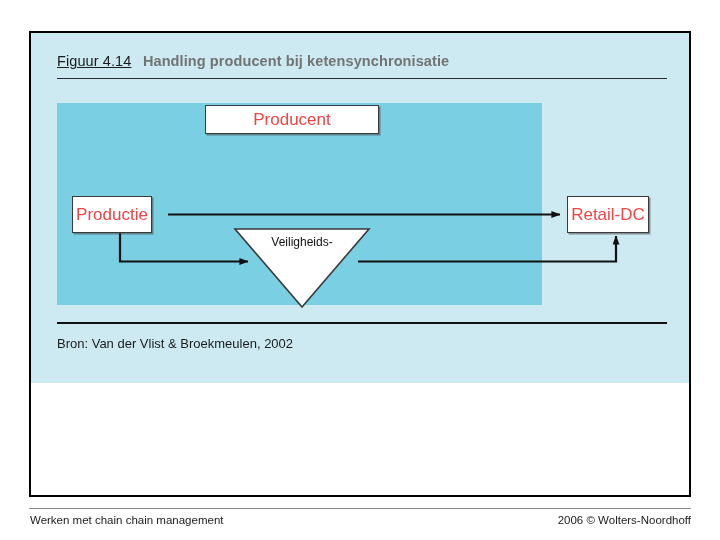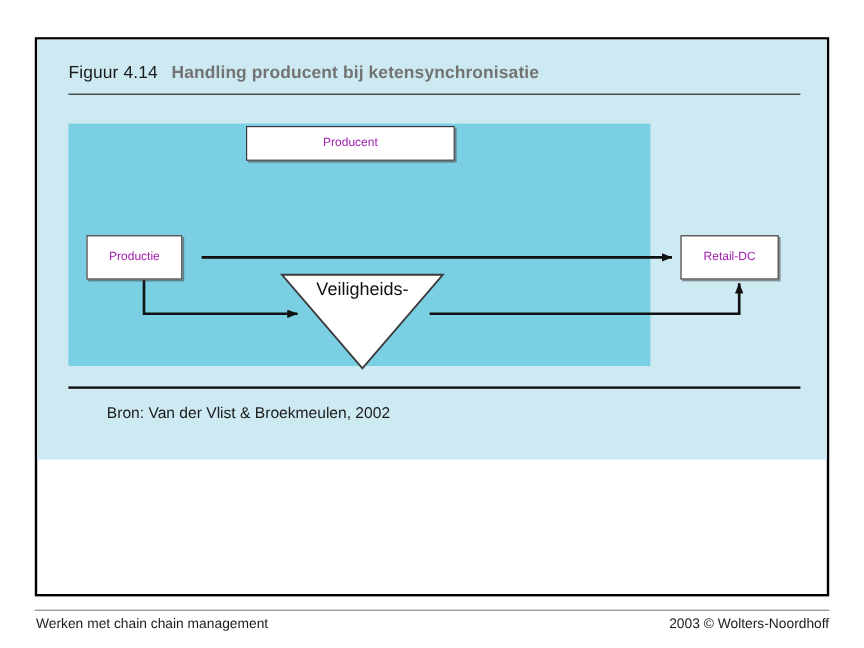--- a/index.html
+++ b/index.html
@@ -43,20 +43,21 @@
     left: 26px;
     top: 19px;
     width: 600px;
     height: 24px;
     white-space: nowrap;
   }
   .cap-label {
     font-size: 14.5px;
     color: #1b1b1b;
     letter-spacing: 0.1px;
+    text-decoration: underline;
   }
   .cap-title {
     font-size: 14.5px;
     font-weight: bold;
     color: #737373;
     margin-left: 7px;
     letter-spacing: 0.1px;
   }
   #caption-rule {
     position: absolute;
@@ -97,22 +98,22 @@
   
   .node-box {
     position: absolute;
     background: #ffffff;
     border: 1.5px solid #3a3a3a;
     box-shadow: 1.5px 1.5px 0 rgba(70,70,70,0.55);
     display: flex;
     align-items: center;
     justify-content: center;
     box-sizing: border-box;
-    font-size: 10px;
-    color: #a21caf;
+    font-size: 17px;
+    color: #ef4444;
     white-space: nowrap;
   }
   #node-producent {
     left: 174px;
     top: 72px;
     width: 174px;
     height: 29px;
   }
   #node-productie {
     left: 41px;
@@ -134,21 +135,21 @@
     top: 196px;
     width: 134px;
     height: 78px;
   }
   #node-voorraad .tri-label {
     position: absolute;
     left: 0;
     top: 4px;
     width: 134px;
     text-align: center;
-    font-size: 15px;
+    font-size: 12px;
     line-height: 18px;
     color: #111111;
     z-index: 3;
     pointer-events: none;
   }
 
   
   #source-rule {
     position: absolute;
     left: 26px;
@@ -157,21 +158,20 @@
     height: 0;
     border-top: 2px solid #111111;
   }
   #source-text {
     position: absolute;
     left: 26px;
     top: 303px;
     font-size: 13px;
     color: #1b1b1b;
     white-space: nowrap;
-    margin-left: 32px;
   }
 
   
   #footer-rule {
     position: absolute;
     left: 29px;
     top: 508px;
     width: 662px;
     height: 0;
     border-top: 1px solid #8a8a8a;
@@ -249,13 +249,13 @@
     </div>
 
     <div id="source-rule"></div>
     <div id="source-text">Bron: Van der Vlist &amp; Broekmeulen, 2002</div>
   </div>
 
 </div>
 
 <div id="footer-rule"></div>
 <div id="footer-left">Werken met chain chain management</div>
-<div id="footer-right">2003 © Wolters-Noordhoff</div>
+<div id="footer-right">2006 © Wolters-Noordhoff</div>
 
 </body></html>

